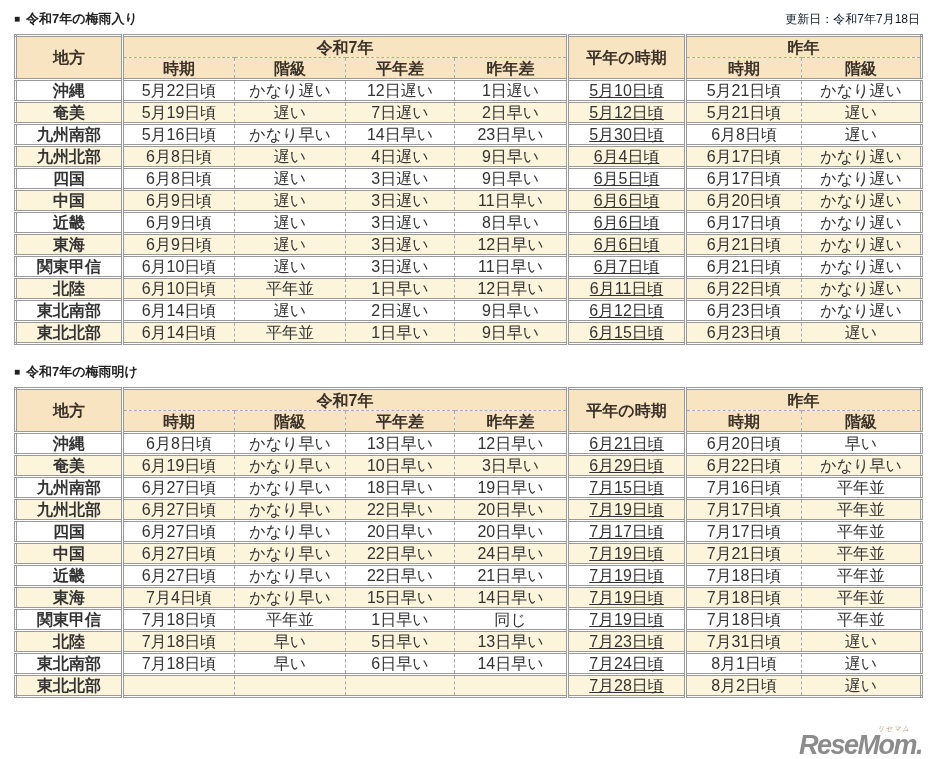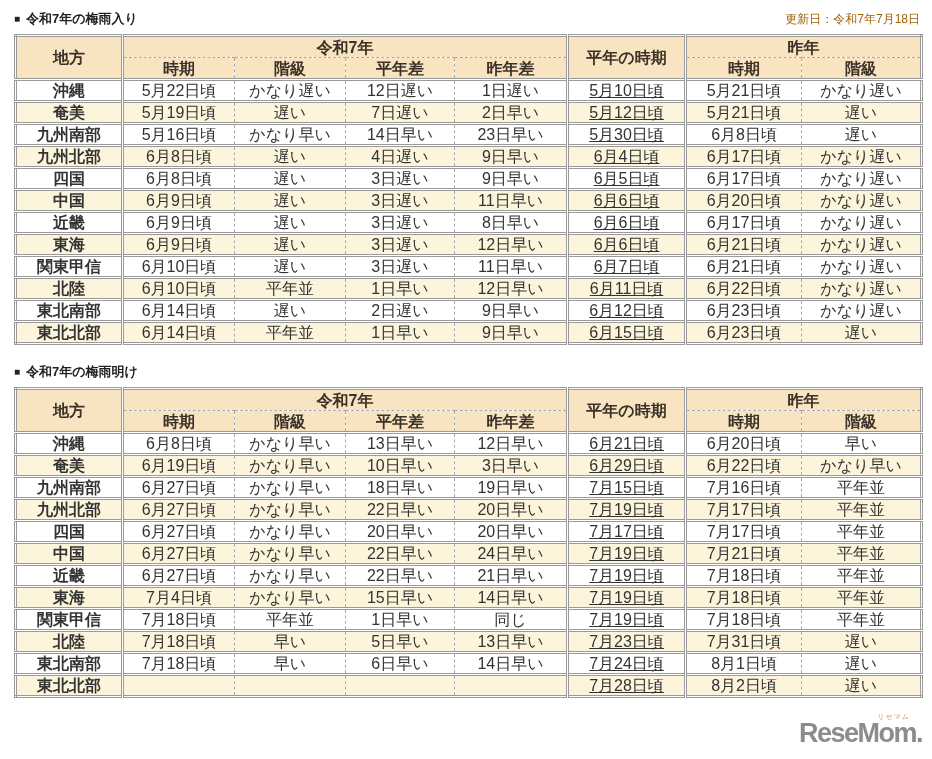--- a/index.html
+++ b/index.html
@@ -13,42 +13,42 @@
   }
   *{box-sizing:border-box;margin:0;padding:0;}
   html,body{width:932px;height:759px;background:#ffffff;
     font-family:"Liberation Sans","DejaVu Sans",sans-serif;color:var(--text-c);}
   .page{position:relative;width:932px;height:759px;padding:10px 12px 0 14px;overflow:hidden;}
 
   .title-row{display:flex;justify-content:space-between;align-items:flex-end;
     width:906px;margin-bottom:6px;}
   .sec-title{font-size:13px;font-weight:bold;color:#222;white-space:nowrap;}
   .sec-title .bullet{font-size:10px;margin-right:6px;vertical-align:1px;color:#222;}
-  .update-date{font-size:12px;color:#a16207;white-space:nowrap;}
+  .update-date{font-size:12px;color:#0f172a;white-space:nowrap;}
 
   table.mytab{border-collapse:collapse;table-layout:fixed;width:906px;
     font-size:16px;border:3px double var(--border-c);}
   table.mytab th,table.mytab td{
     padding:2px 3px;text-align:center;line-height:15px;height:22px;
     overflow:hidden;white-space:nowrap;}
   thead th{background:var(--header-bg);font-weight:bold;color:#3a3228;}
   thead tr.sub th{border-top:1px dashed var(--dash-c);}
   .th-region{border-right:3px double var(--border-c);}
   .th-normal{border-left:3px double var(--border-c);border-right:3px double var(--border-c);}
   tbody td{border-top:3px double var(--border-c);}
   tbody tr:nth-child(even) td{background:var(--stripe-bg);}
   tbody tr:nth-child(odd) td{background:#ffffff;}
   td.c0{font-weight:bold;border-right:3px double var(--border-c);}
   td.c1{font-weight:normal;}
   td.c2,td.c3,td.c4,td.c7{border-left:1px dashed var(--dash-c);}
   th.sh2,th.sh3,th.sh4,th.sh7{border-left:1px dashed var(--dash-c);}
   td.c5{border-left:3px double var(--border-c);border-right:3px double var(--border-c);text-decoration:underline;}
   .gap{height:18px;}
 
-  .logo{position:absolute;right:10px;bottom:12px;line-height:1;}
+  .logo{position:absolute;right:10px;bottom:0;line-height:1;font-style:italic;}
   .logo-wrap{position:relative;display:inline-block;}
   .logo-text{font-size:27px;font-weight:bold;color:var(--logo-c);letter-spacing:-1.5px;}
   .logo-ruby{position:absolute;top:-7px;right:12px;font-size:7px;color:var(--ruby-c);
     letter-spacing:1px;white-space:nowrap;}
 </style>
 </head>
 <body>
 
 <div class="page">
 

